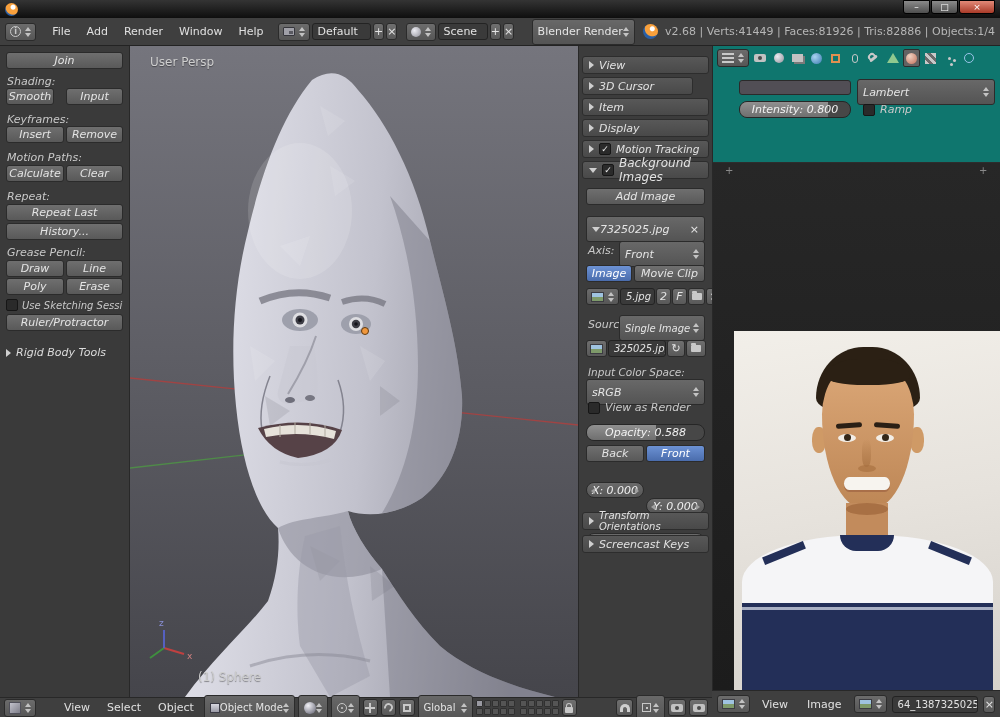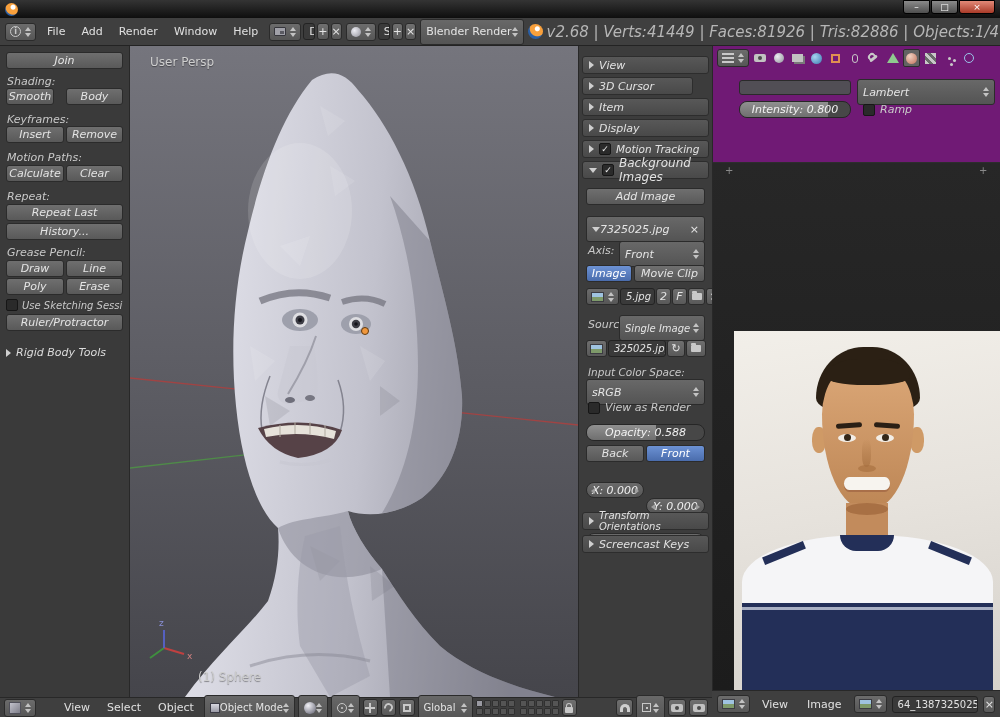--- a/index.html
+++ b/index.html
@@ -57,21 +57,21 @@
   .winbtns { margin-left:auto; display:flex; gap:1px; align-self:flex-start; }
   .winbtn { width:27px; height:14px; border:1px solid #000; border-radius:0 0 3px 3px;
          background:linear-gradient(#8a8a8a,#4e4e4e); color:#fff; font-size:9px;
          display:flex; align-items:center; justify-content:center; }
   .winbtn.close { width:36px; background:linear-gradient(#e28a78,#aa3categories) }
   .winbtn.close { width:36px; background:linear-gradient(#e28a78,#a93a28); }
   #menubar { position:absolute; left:0; top:18px; width:1000px; height:28px; background:#3f3f3f;
          border-bottom:1px solid #232323; display:flex; align-items:center; padding:0 5px; gap:2px; }
   .edbtn { display:flex; align-items:center; gap:4px; padding:0 4px; height:18px;
          background:linear-gradient(#6c6c6c,#565656); border:1px solid #2b2b2b; border-radius:3px; }
-  .stats { color:#b6b6b6; font-size:15px; white-space:nowrap;font-style:italic; }
+  .stats { color:#b6b6b6; font-size:11px; white-space:nowrap; }
 
   
   .icon-info { width:11px; height:11px; border-radius:50%; border:1px solid #c9c9c9; color:#c9c9c9;
          font-size:8px; line-height:10px; text-align:center; font-weight:bold; }
   .icon-screen { width:12px; height:9px; background:#a0a0a8; border:1px solid #36363c; border-radius:1px;
          position:relative; }
   .icon-screen::after { content:""; position:absolute; right:1px; bottom:1px; width:4px; height:3px; background:#5a5a62; }
   .icon-scene-sm { width:10px; height:10px; border-radius:50%;
          background:radial-gradient(circle at 35% 35%, #ececf2, #8f8f98); }
   .icon-3dview { width:12px; height:12px; background:linear-gradient(135deg,#c2c2cc,#7d7d88);
@@ -126,21 +126,21 @@
   .g-part { width:3px; height:3px; border-radius:50%; background:#c8c8c8;
          box-shadow:5px 2px 0 #c8c8c8, 2px 6px 0 #c8c8c8; }
   .g-phys { width:10px; height:10px; border:1.5px solid #9ac4e8; border-radius:50%; }
 
   
   #toolshelf { position:absolute; left:0; top:46px; width:130px; height:651px; background:#3a3a3a;
          border-right:1px solid #282828; }
   #viewport { position:absolute; left:130px; top:46px; width:448px; height:651px; overflow:hidden; }
   #npanel { position:absolute; left:578px; top:46px; width:134px; height:651px; background:#3c3c3c;
          border-left:1px solid #282828; }
-  #props { position:absolute; left:712px; top:46px; width:288px; height:116px; background:#701a75;
+  #props { position:absolute; left:712px; top:46px; width:288px; height:116px; background:#0f766e;
          border-left:1px solid #282828; }
   #imged { position:absolute; left:712px; top:162px; width:288px; height:528px;
          background:linear-gradient(#272727,#1c1c1c); border-left:1px solid #282828; border-top:1px solid #2d2d2d; }
   #imgheader { position:absolute; left:712px; top:690px; width:288px; height:27px; background:#3f3f3f;
          border-top:1px solid #282828; display:flex; align-items:center; gap:5px; padding:0 5px; }
   #vpheader { position:absolute; left:0; top:697px; width:712px; height:20px; background:#3f3f3f;
          border-top:1px solid #282828; display:flex; align-items:center; gap:3px; padding:0 4px; }
 
   .lgrid { display:grid; grid-template-columns:repeat(5,7px); grid-auto-rows:7px; gap:1px; }
   .lc { background:#555; border:1px solid #303030; border-radius:1px; }
@@ -214,21 +214,21 @@
     <span style="width:8px"></span>
     <span class="blogo" style="width:15px;height:15px"></span>
     <span style="width:6px"></span>
     <span class="stats">v2.68 | Verts:41449 | Faces:81926 | Tris:82886 | Objects:1/4</span>
   </div>
 
   <div id="toolshelf">
     <div class="abs btn" style="left:6px;top:6px;width:117px">Join</div>
     <div class="abs label" style="left:7px;top:29px">Shading:</div>
     <div class="abs btn" style="left:6px;top:42px;width:48px">Smooth</div>
-    <div class="abs btn" style="left:66px;top:42px;width:57px">Body</div>
+    <div class="abs btn" style="left:66px;top:42px;width:57px">Input</div>
     <div class="abs label" style="left:7px;top:67px">Keyframes:</div>
     <div class="abs btn" style="left:6px;top:80px;width:58px">Insert</div>
     <div class="abs btn" style="left:66px;top:80px;width:57px">Remove</div>
     <div class="abs label" style="left:7px;top:105px">Motion Paths:</div>
     <div class="abs btn" style="left:6px;top:119px;width:58px">Calculate</div>
     <div class="abs btn" style="left:66px;top:119px;width:57px">Clear</div>
     <div class="abs label" style="left:7px;top:144px">Repeat:</div>
     <div class="abs btn" style="left:6px;top:158px;width:117px">Repeat Last</div>
     <div class="abs btn" style="left:6px;top:177px;width:117px">History...</div>
     <div class="abs label" style="left:7px;top:200px">Grease Pencil:</div>

